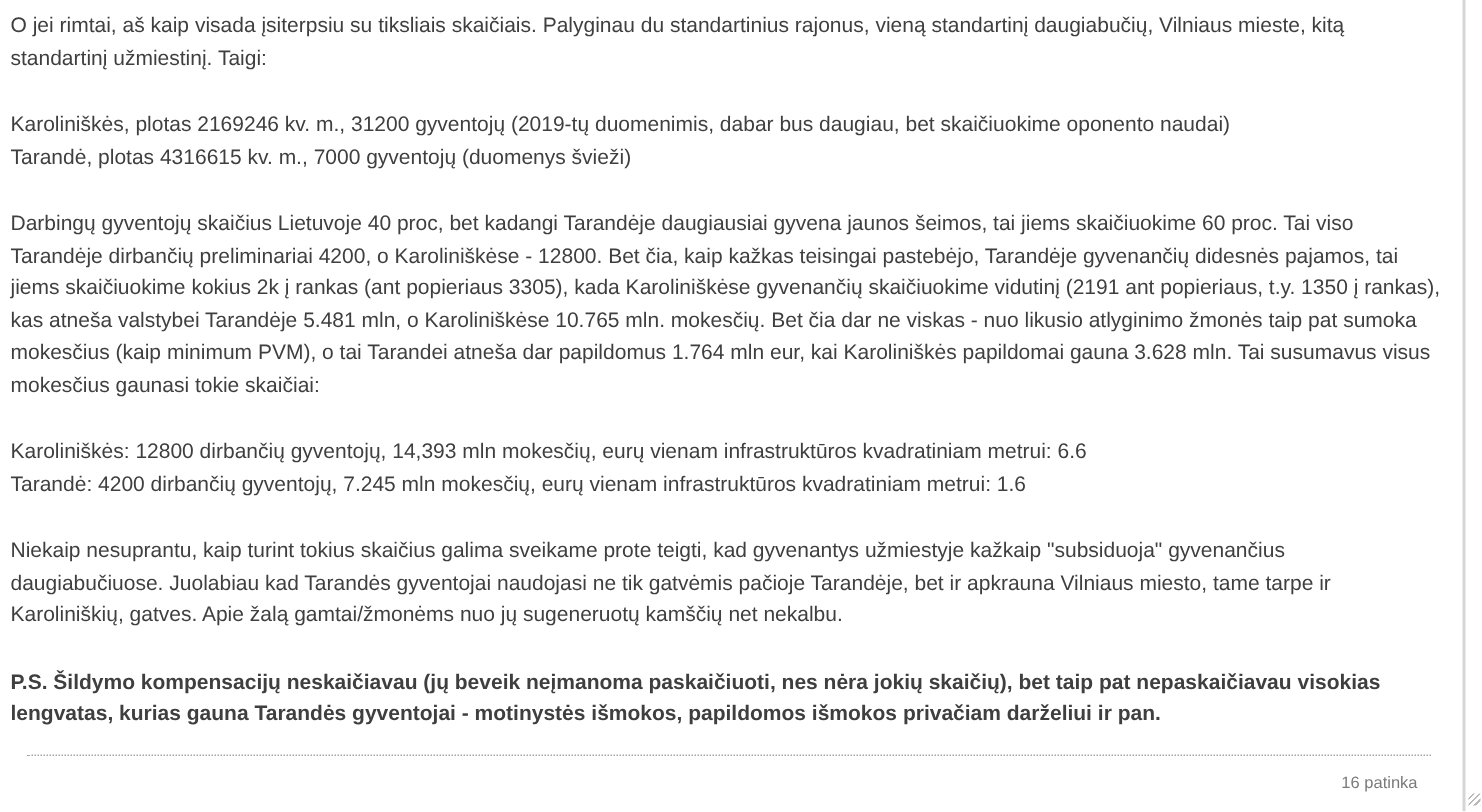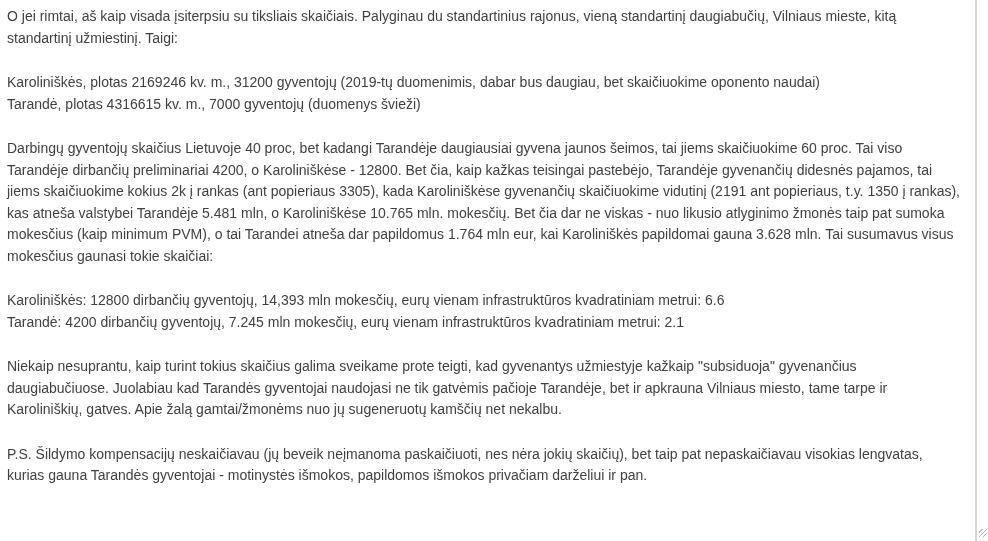--- a/index.html
+++ b/index.html
@@ -16,20 +16,21 @@
     padding: 6px 26px 0 7px;
     font-size: 14px;
     line-height: 21.5px;
   }
   .comment-body p.para {
     margin: 0 0 23px 0;
     white-space: pre-line;
   }
   .comment-body p.para:last-child {
     margin-bottom: 16px;
+    font-weight: bold;
   }
   .comment-footer {
     margin: 0 34px 0 18px;
     border-top: 1px dotted #a6a6a6;
     padding-top: 8px;
     text-align: right;
   }
   .likes {
     display: inline-block;
     font-size: 11px;
@@ -59,22 +60,25 @@
 <body>
 
 <div class="page">
 
   <div class="comment-body">
     <p class="para">O jei rimtai, aš kaip visada įsiterpsiu su tiksliais skaičiais. Palyginau du standartinius rajonus, vieną standartinį daugiabučių, Vilniaus mieste, kitą standartinį užmiestinį. Taigi:</p>
     <p class="para">Karoliniškės, plotas 2169246 kv. m., 31200 gyventojų (2019-tų duomenimis, dabar bus daugiau, bet skaičiuokime oponento naudai)
 Tarandė, plotas 4316615 kv. m., 7000 gyventojų (duomenys švieži)</p>
     <p class="para">Darbingų gyventojų skaičius Lietuvoje 40 proc, bet kadangi Tarandėje daugiausiai gyvena jaunos šeimos, tai jiems skaičiuokime 60 proc. Tai viso Tarandėje dirbančių preliminariai 4200, o Karoliniškėse - 12800. Bet čia, kaip kažkas teisingai pastebėjo, Tarandėje gyvenančių didesnės pajamos, tai jiems skaičiuokime kokius 2k į rankas (ant popieriaus 3305), kada Karoliniškėse gyvenančių skaičiuokime vidutinį (2191 ant popieriaus, t.y. 1350 į rankas), kas atneša valstybei Tarandėje 5.481 mln, o Karoliniškėse 10.765 mln. mokesčių. Bet čia dar ne viskas - nuo likusio atlyginimo žmonės taip pat sumoka mokesčius (kaip minimum PVM), o tai Tarandei atneša dar papildomus 1.764 mln eur, kai Karoliniškės papildomai gauna 3.628 mln. Tai susumavus visus mokesčius gaunasi tokie skaičiai:</p>
     <p class="para">Karoliniškės: 12800 dirbančių gyventojų, 14,393 mln mokesčių, eurų vienam infrastruktūros kvadratiniam metrui: 6.6
-Tarandė: 4200 dirbančių gyventojų, 7.245 mln mokesčių, eurų vienam infrastruktūros kvadratiniam metrui: 2.1</p>
+Tarandė: 4200 dirbančių gyventojų, 7.245 mln mokesčių, eurų vienam infrastruktūros kvadratiniam metrui: 1.6</p>
     <p class="para">Niekaip nesuprantu, kaip turint tokius skaičius galima sveikame prote teigti, kad gyvenantys užmiestyje kažkaip "subsiduoja" gyvenančius daugiabučiuose. Juolabiau kad Tarandės gyventojai naudojasi ne tik gatvėmis pačioje Tarandėje, bet ir apkrauna Vilniaus miesto, tame tarpe ir Karoliniškių, gatves. Apie žalą gamtai/žmonėms nuo jų sugeneruotų kamščių net nekalbu.</p>
     <p class="para">P.S. Šildymo kompensacijų neskaičiavau (jų beveik neįmanoma paskaičiuoti, nes nėra jokių skaičių), bet taip pat nepaskaičiavau visokias lengvatas, kurias gauna Tarandės gyventojai - motinystės išmokos, papildomos išmokos privačiam darželiui ir pan.</p>
   </div>
 
+  <div class="comment-footer">
+    <span class="likes">16 patinka</span>
+  </div>
 
   <div class="right-border"></div>
   <div class="resize-grip"></div>
 
 </div>
 
 </body></html>

